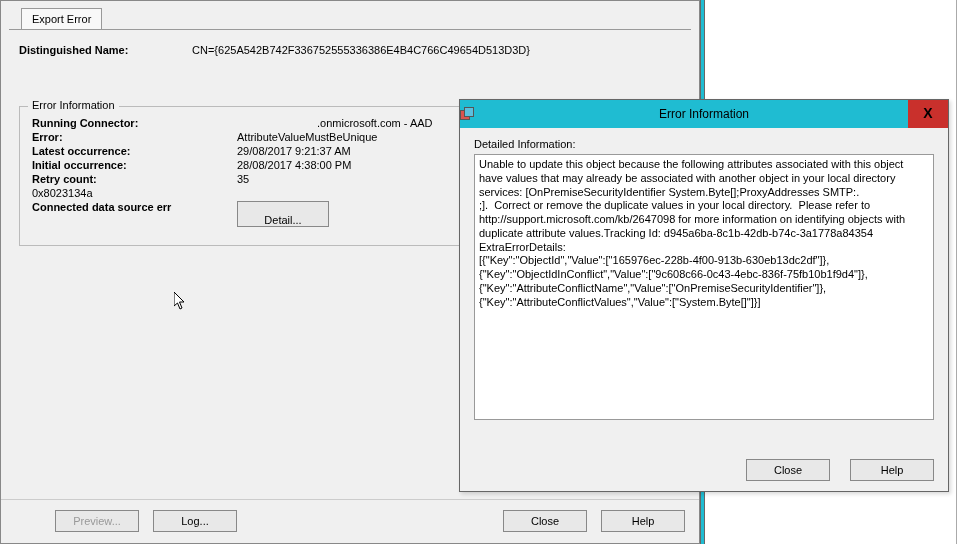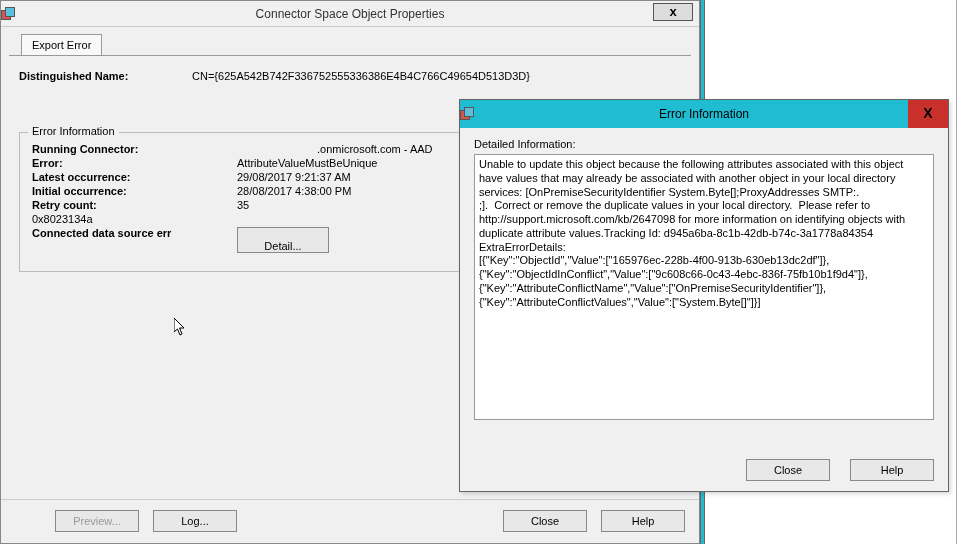--- a/index.html
+++ b/index.html
@@ -56,25 +56,20 @@
   .bg-strip { position: absolute; top: 0; left: 700px; width: 5px; height: 544px; background: #1fbcd2; border-left: 1px solid #666; border-right: 1px solid #666; }
   .bg-panel { position: absolute; top: 0; left: 705px; width: 252px; height: 544px; background: #fff; border-right: 1px solid #aaa; }
 </style>
 </head>
 <body>
 
 <div class="bg-strip"></div>
 <div class="bg-panel"></div>
 
 <div class="main-window">
-  <div class="main-titlebar">
-    <span class="forms-icon"></span>
-    <span class="title">Connector Space Object Properties</span>
-    <span class="close">x</span>
-  </div>
 
   <div class="tab-row">
     <span class="tab">Export Error</span>
   </div>
   <div class="tab-row-line"></div>
 
   <div class="content-area">
     <div class="row dn-row">
       <span class="label">Distinguished Name:</span>
       <span class="value">CN={625A542B742F336752555336386E4B4C766C49654D513D3D}</span>

